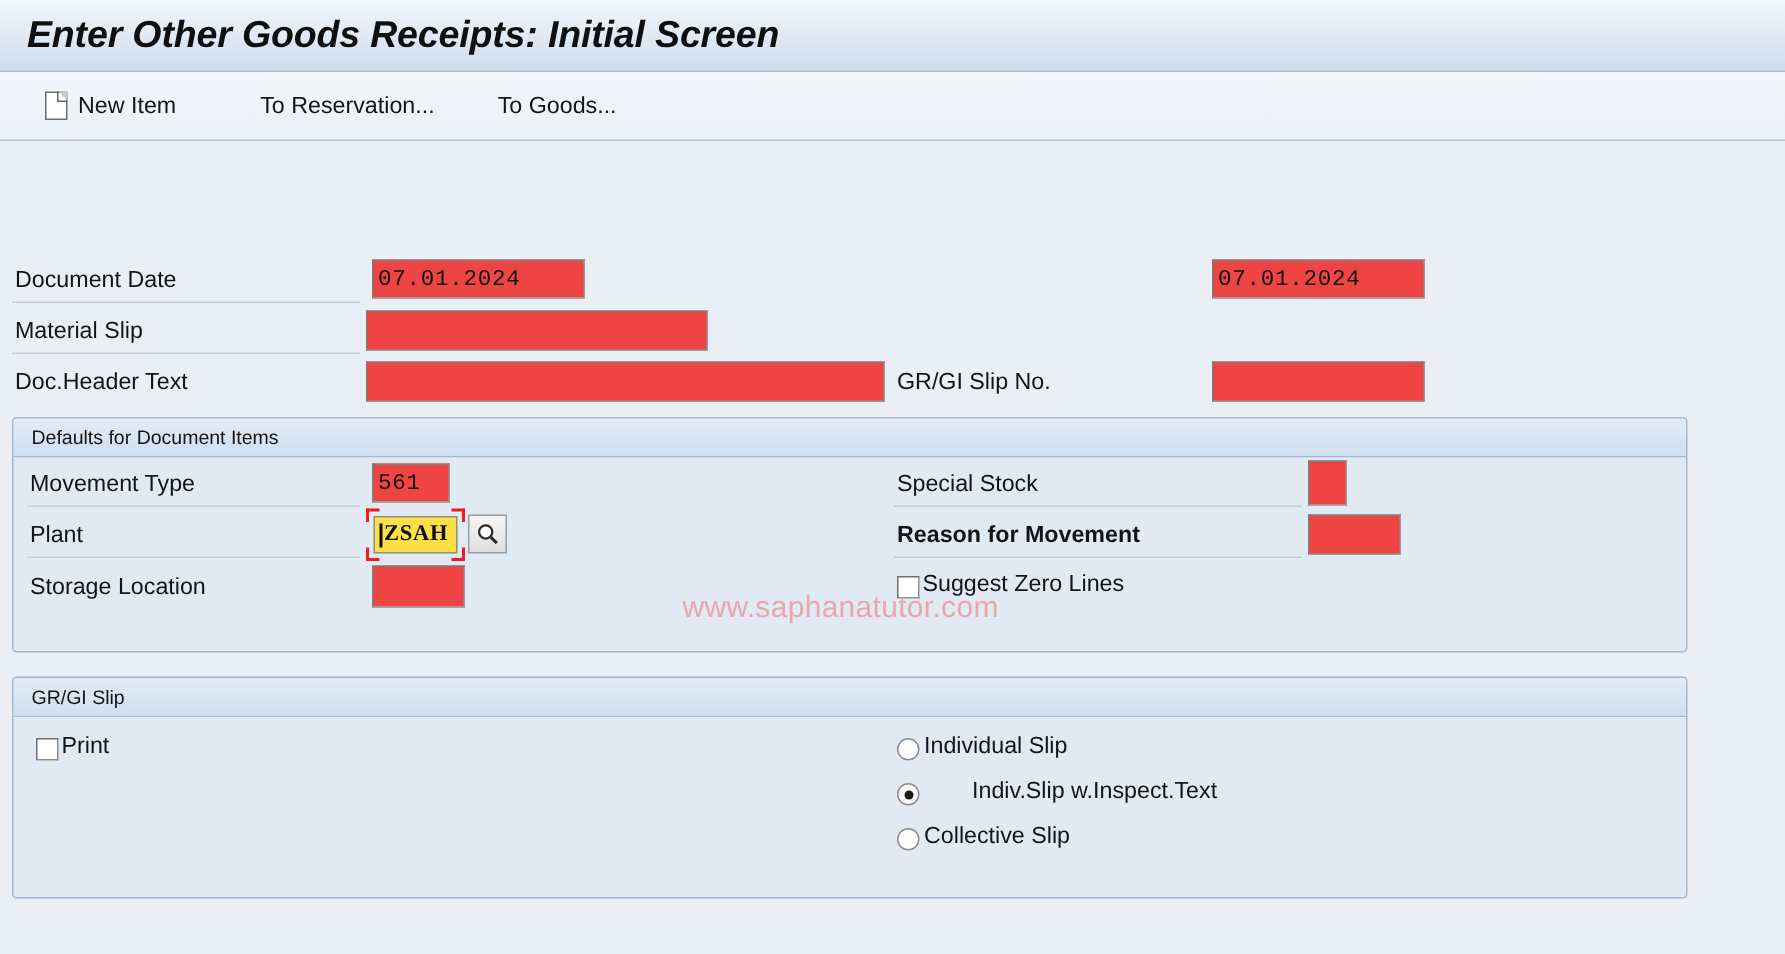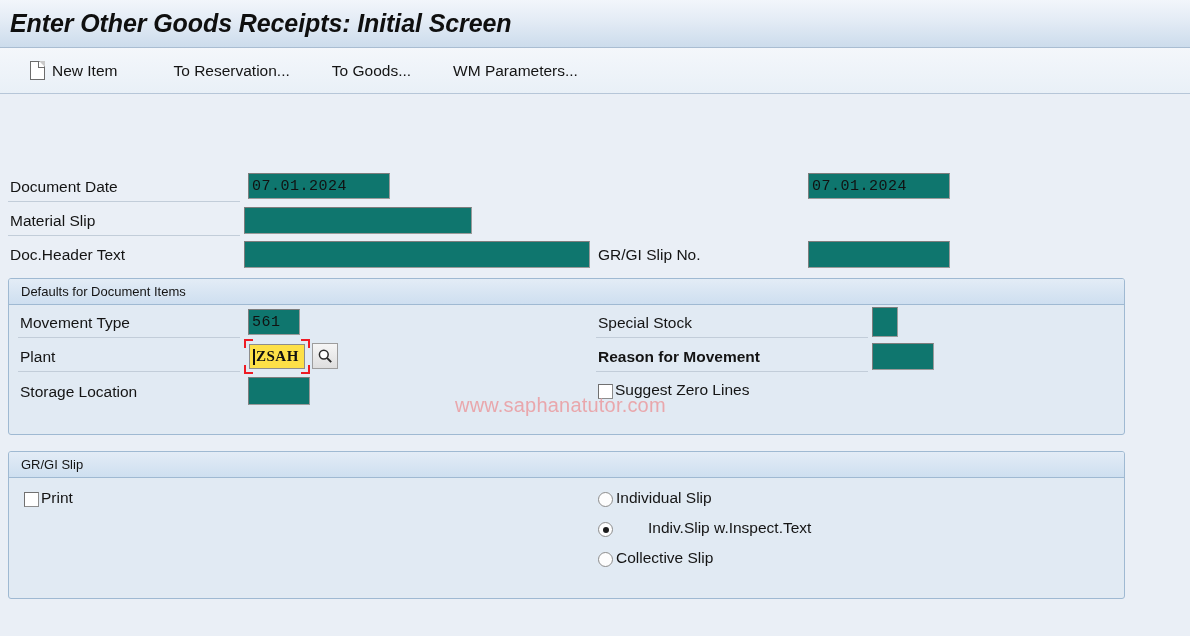--- a/index.html
+++ b/index.html
@@ -19,21 +19,21 @@
   }
 
   
   .titlebar {
     height: 48px;
     background: linear-gradient(to bottom, #f2f6fb 0%, #e3ebf5 45%, #ccdcec 100%);
     border-bottom: 1px solid #a9bdd2;
     display: flex;
     align-items: center;
     box-sizing: border-box;
-    padding-left: 10px;
+    padding-left: 18px;
   }
   .titlebar .title {
     font-size: 25px;
     font-weight: bold;
     font-style: italic;
     letter-spacing: -0.1px;
     color: #0f0f0f;
     white-space: nowrap;
   }
 
@@ -120,21 +120,21 @@
     border-bottom: 1px solid #c2cdd9;
     height: 26px;
     line-height: 22px;
     padding-left: 2px;
   }
   .lblcell.nounder { border-bottom: none; }
 
   .inp {
     position: absolute;
     box-sizing: border-box;
-    background: #0f766e;
+    background: #ef4444;
     border: 1px solid #9a9a9a;
     border-top-color: #7d7d7d;
     border-left-color: #7d7d7d;
     font-family: "Liberation Mono", monospace;
     font-size: 15px;
     color: #111;
     padding: 0 3px;
     line-height: 1;
     display: flex;
     align-items: center;
@@ -270,23 +270,20 @@
   </div>
 
   <div class="tb-btn" style="margin-left:26px">
     <span class="lbl">To Reservation...</span>
   </div>
 
   <div class="tb-btn" style="margin-left:12px">
     <span class="lbl">To Goods...</span>
   </div>
 
-  <div class="tb-btn" style="margin-left:12px">
-    <span class="lbl">WM Parameters...</span>
-  </div>
 
 </div>
 
 <div class="canvas">
 
   <div class="watermark">www.saphanatutor.com</div>
 
   <div class="lblcell" style="left:8px; top:82px; width:232px;">Document Date</div>
   <div class="inp" style="left:248px; top:79px; width:142px; height:26px;">07.01.2024</div>
 

